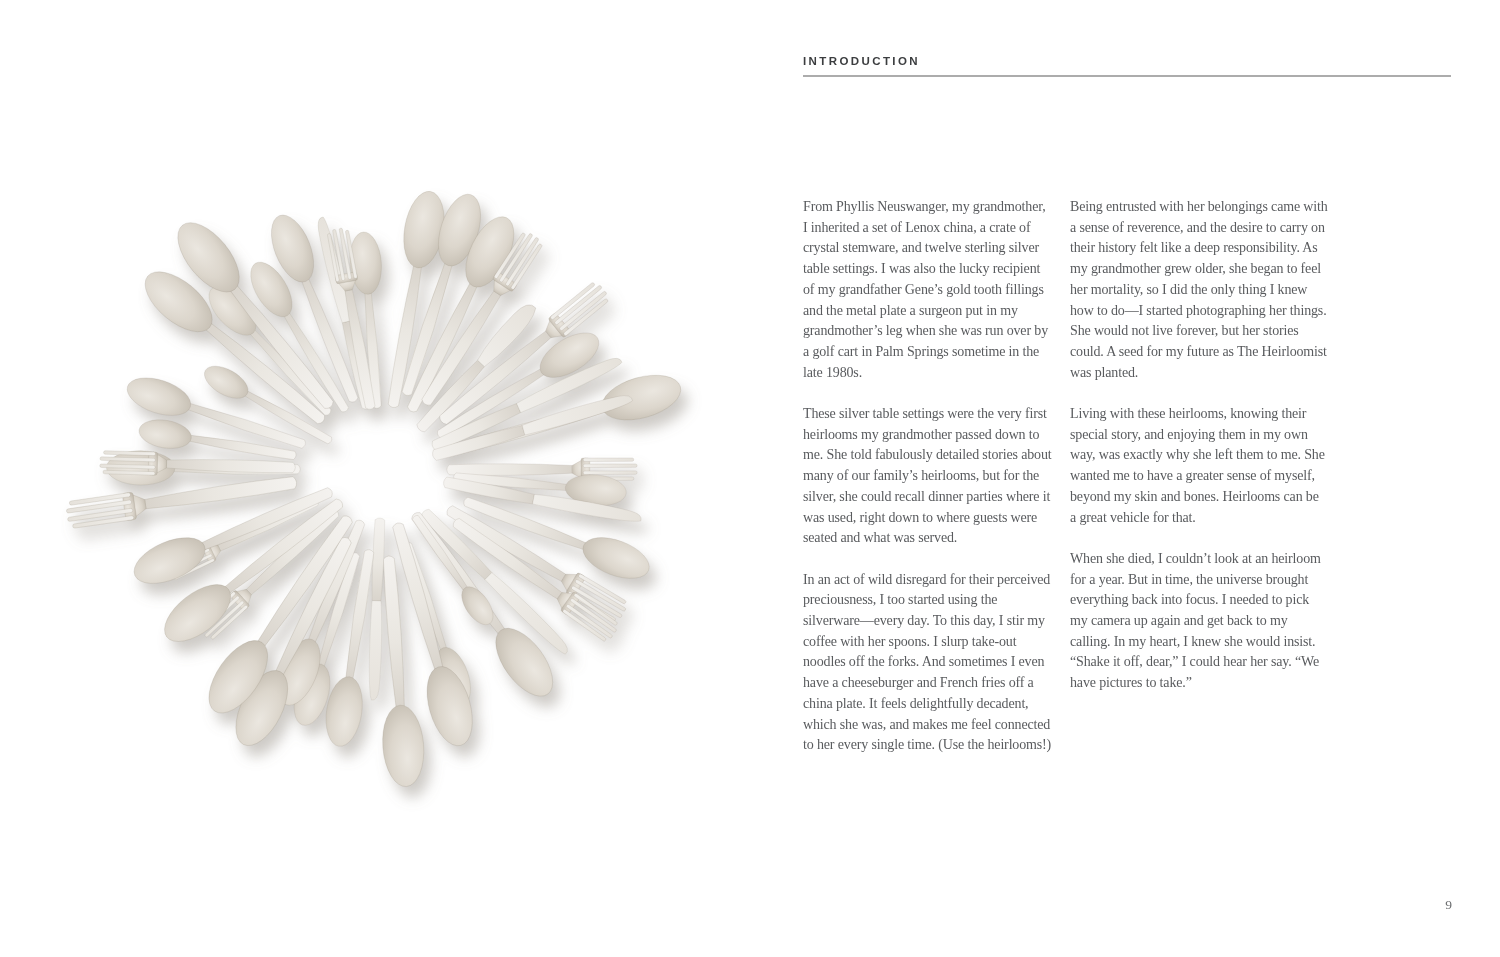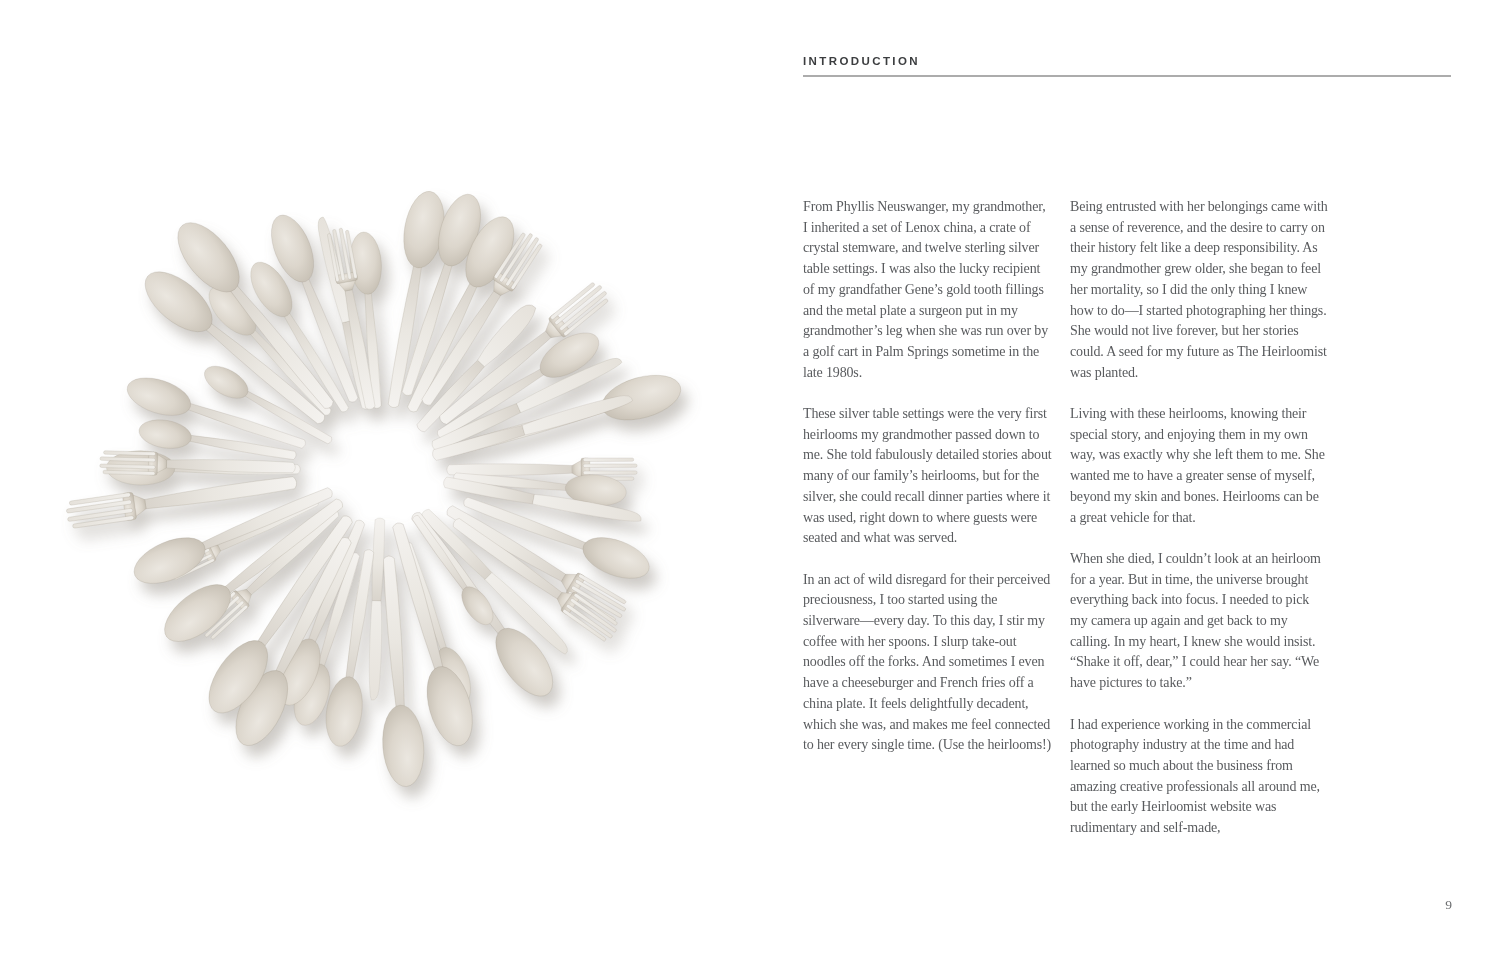--- a/index.html
+++ b/index.html
@@ -143,18 +143,17 @@
   <div class="columns">
     <div class="col col-1">
       <p>From Phyllis Neuswanger, my grandmother, I inherited a set of Lenox china, a crate of crystal stemware, and twelve sterling silver table settings. I was also the lucky recipient of my grandfather Gene’s gold tooth fillings and the metal plate a surgeon put in my grandmother’s leg when she was run over by a golf cart in Palm Springs sometime in the late 1980s.</p>
       <p>These silver table settings were the very first heirlooms my grandmother passed down to me. She told fabulously detailed stories about many of our family’s heirlooms, but for the silver, she could recall dinner parties where it was used, right down to where guests were seated and what was served.</p>
       <p>In an act of wild disregard for their perceived preciousness, I too started using the silverware—every day. To this day, I stir my coffee with her spoons. I slurp take-out noodles off the forks. And sometimes I even have a cheeseburger and French fries off a china plate. It feels delightfully decadent, which she was, and makes me feel connected to her every single time. (Use the heirlooms!)</p>
     </div>
     <div class="col col-2">
       <p>Being entrusted with her belongings came with a sense of reverence, and the desire to carry on their history felt like a deep responsibility. As my grandmother grew older, she began to feel her mortality, so I did the only thing I knew how to do—I started photographing her things. She would not live forever, but her stories could. A seed for my future as The Heirloomist was planted.</p>
       <p>Living with these heirlooms, knowing their special story, and enjoying them in my own way, was exactly why she left them to me. She wanted me to have a greater sense of myself, beyond my skin and bones. Heirlooms can be a great vehicle for that.</p>
       <p>When she died, I couldn’t look at an heirloom for a year. But in time, the universe brought everything back into focus. I needed to pick my camera up again and get back to my calling. In my heart, I knew she would insist. “Shake it off, dear,” I could hear her say. “We have pictures to take.”</p>
-      <p>I had experience working in the commercial photography industry at the time and had learned so much about the business from amazing creative professionals all around me, but the early Heirloomist website was rudimentary and self-made,</p>
     </div>
   </div>
 </div>
 
 <div class="page-number">9</div>
 
 </body></html>

